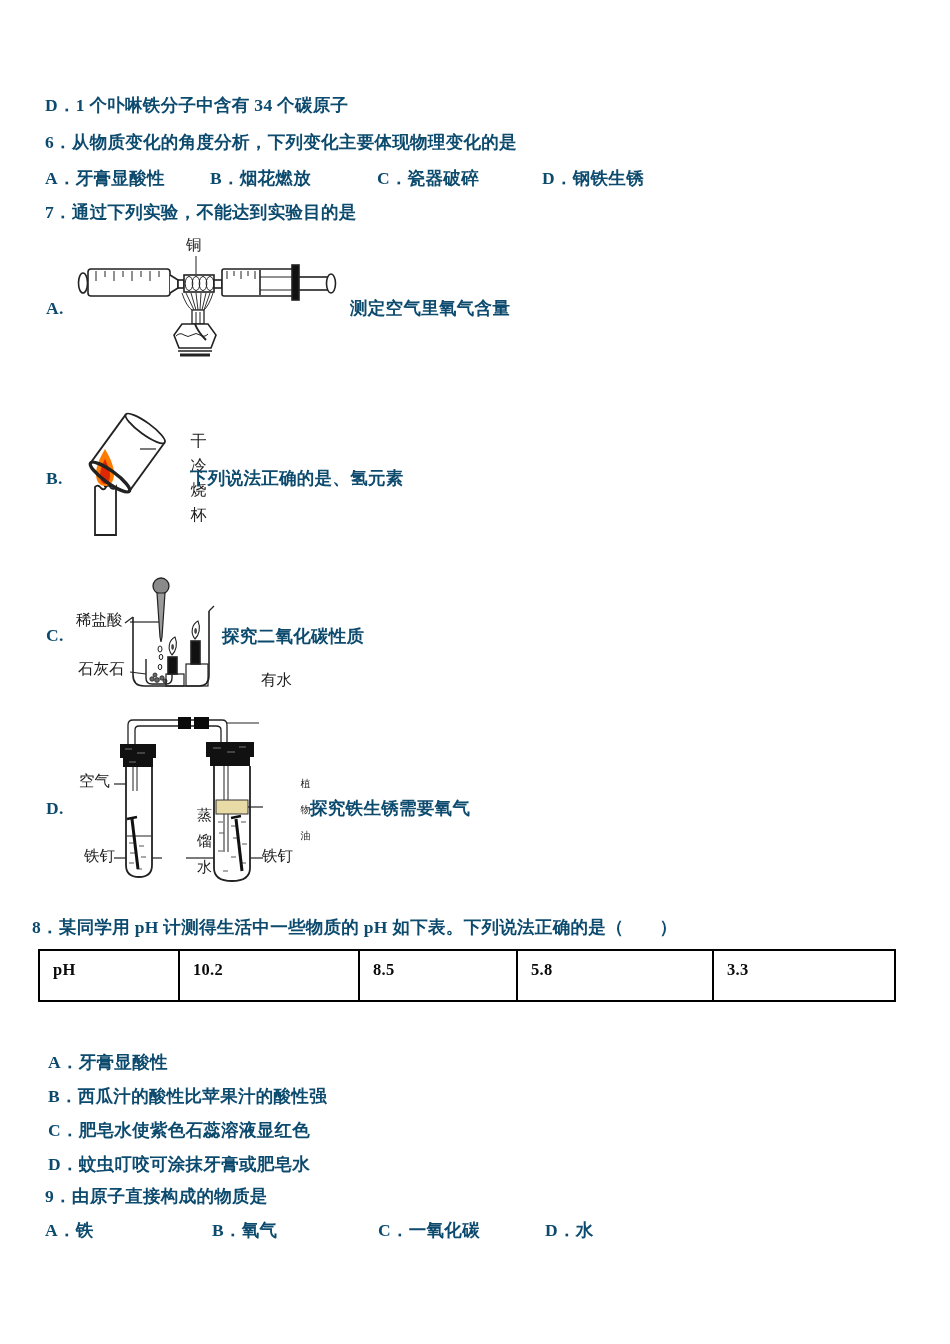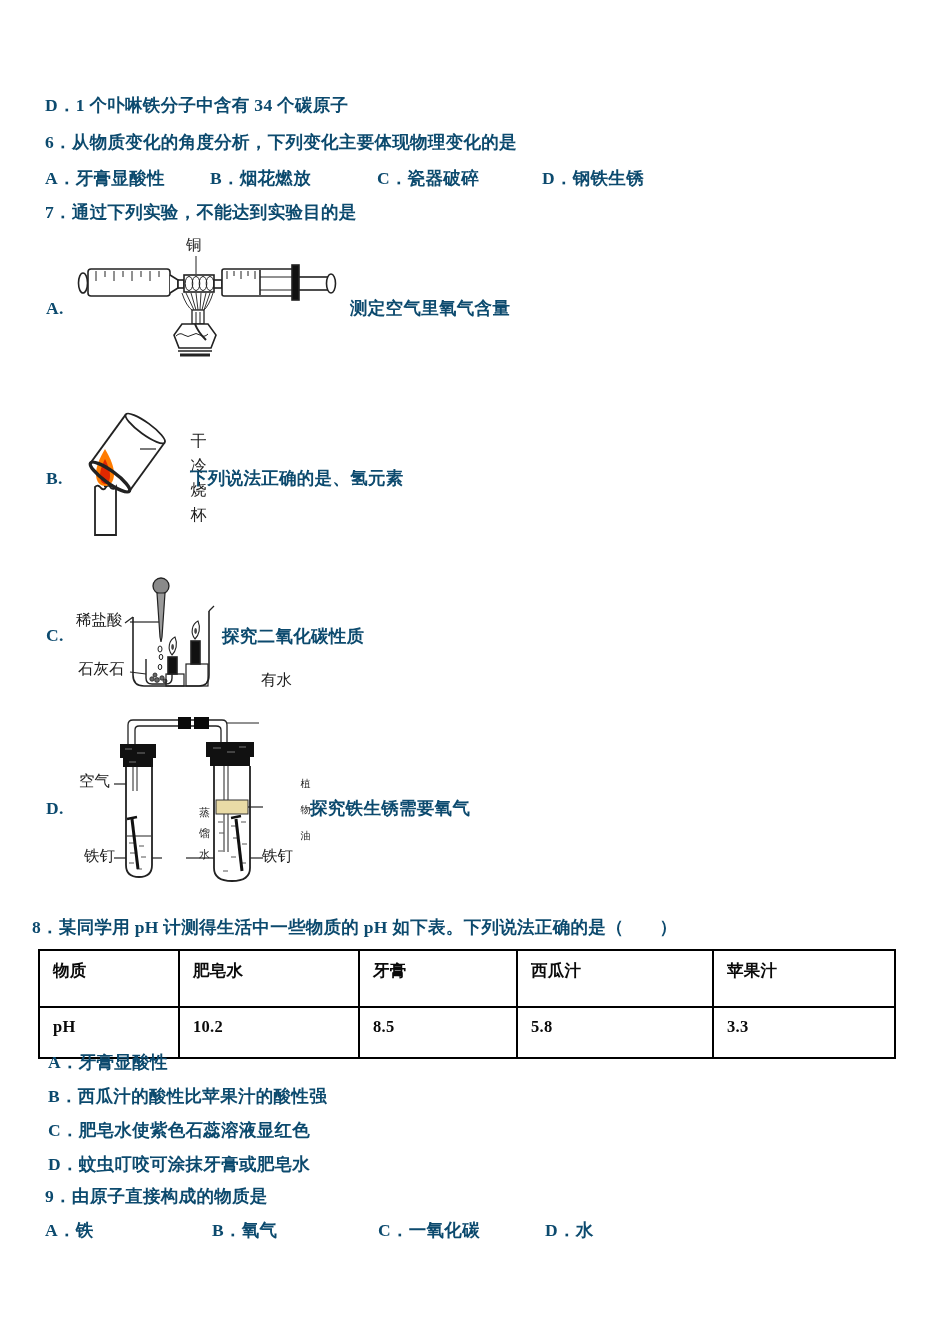--- a/index.html
+++ b/index.html
@@ -2,21 +2,21 @@
 <html><head>
 <meta charset="utf-8">
 <style>
   html,body{margin:0;padding:0;background:#ffffff;}
   .page{position:relative;width:950px;height:1344px;background:#ffffff;overflow:hidden;
         font-family:"Liberation Serif","DejaVu Serif",serif;color:#0a0a0a;}
   .t{position:absolute;font-weight:bold;font-size:17.5px;line-height:19px;white-space:nowrap;color:#0c4a6e;letter-spacing:.3px;}
   .lbl{position:absolute;font-weight:normal;font-size:15.5px;line-height:17px;white-space:nowrap;color:#1c1c1c;}
   .vlbl{white-space:normal;text-align:center;margin-left:32px;}
   .v4{width:19px;font-size:16px;line-height:24.5px;}
-  .v3{width:17px;font-size:11px;line-height:21px;}
+  .v3{width:17px;font-size:15px;line-height:26px;}
   .v3b{width:17px;font-size:10px;line-height:26px;}
   .dsvg{position:absolute;}
   table.ph{position:absolute;left:38px;top:949px;border-collapse:collapse;table-layout:fixed;
            font-weight:bold;font-size:16.5px;}
   table.ph td{border:2px solid #000;vertical-align:top;padding:9px 0 0 13px;letter-spacing:.3px;}
   tr.hrow td{height:46px;}
   tr.vrow td{height:40px;}
 </style>
 </head>
 <body>
@@ -256,27 +256,20 @@
 
   <table class="ph">
     <colgroup>
         <col style="width:140px">
         <col style="width:180px">
         <col style="width:158px">
         <col style="width:196px">
         <col style="width:182px">
       </colgroup>
     <tbody>
-        <tr class="hrow">
-      <td>物质</td>
-      <td>肥皂水</td>
-      <td>牙膏</td>
-      <td>西瓜汁</td>
-      <td>苹果汁</td>
-    </tr>
     <tr class="vrow">
       <td>pH</td>
       <td>10.2</td>
       <td>8.5</td>
       <td>5.8</td>
       <td>3.3</td>
     </tr>
   </tbody>
     </table>
 

